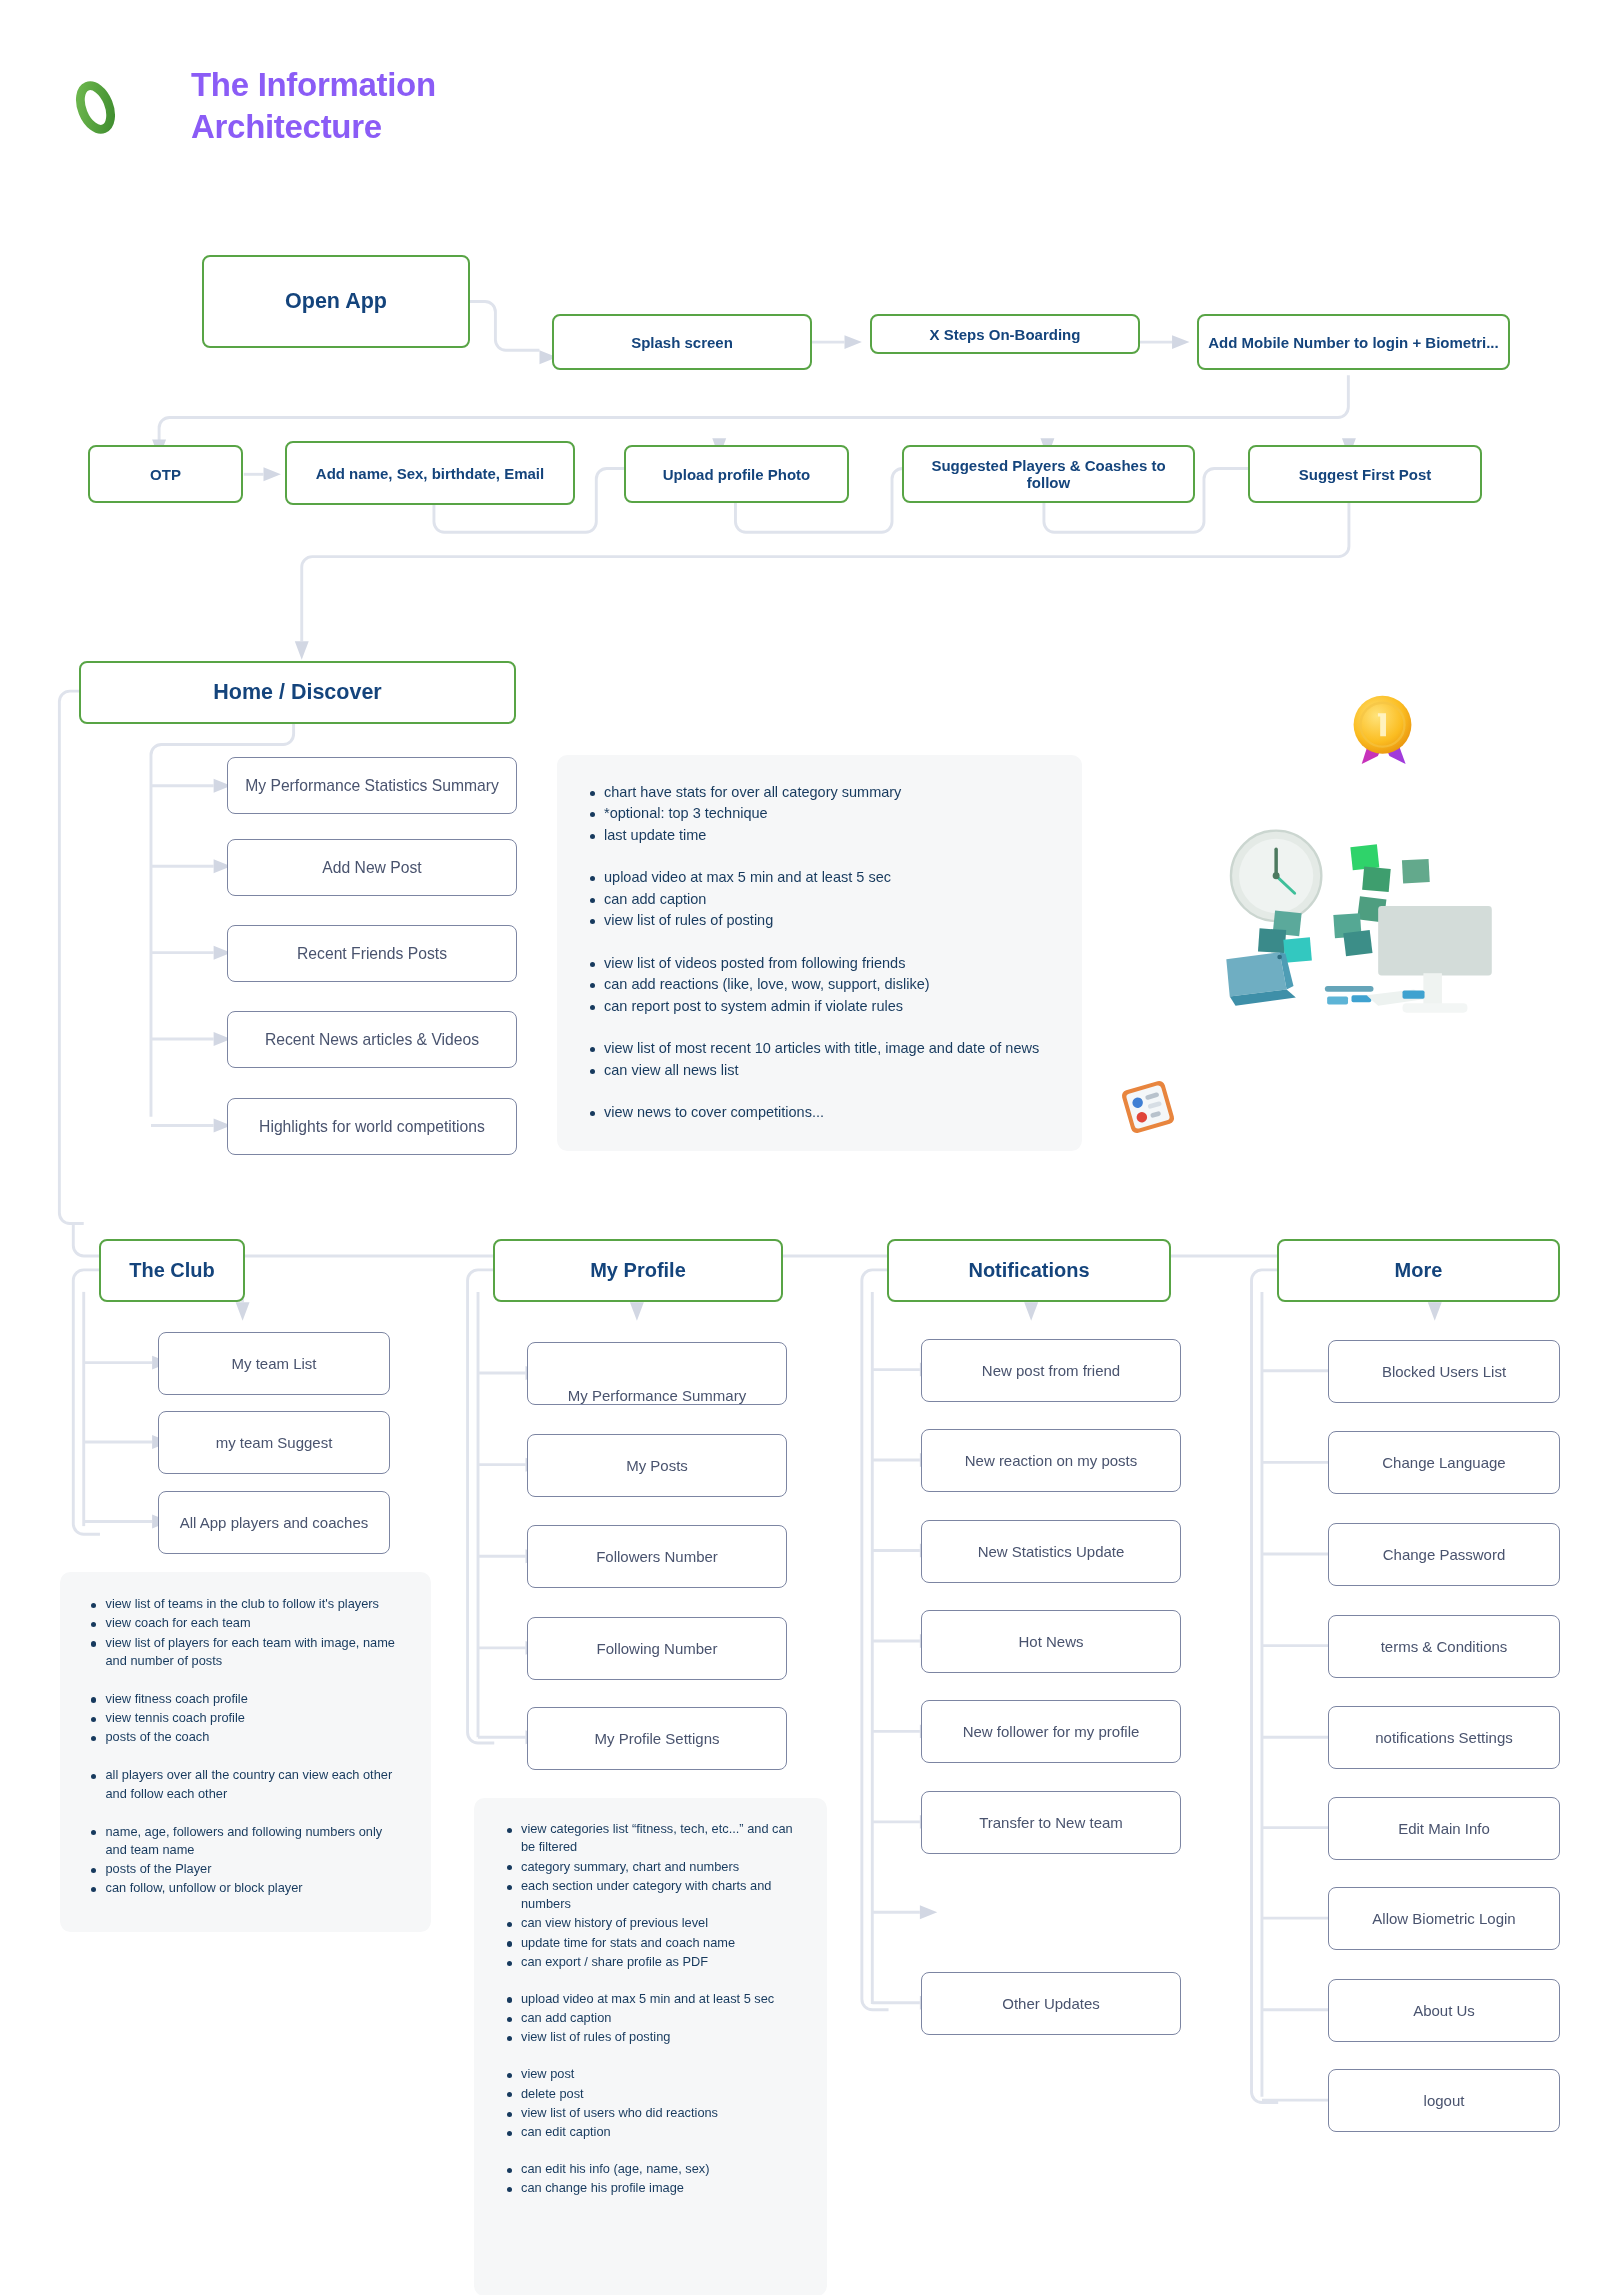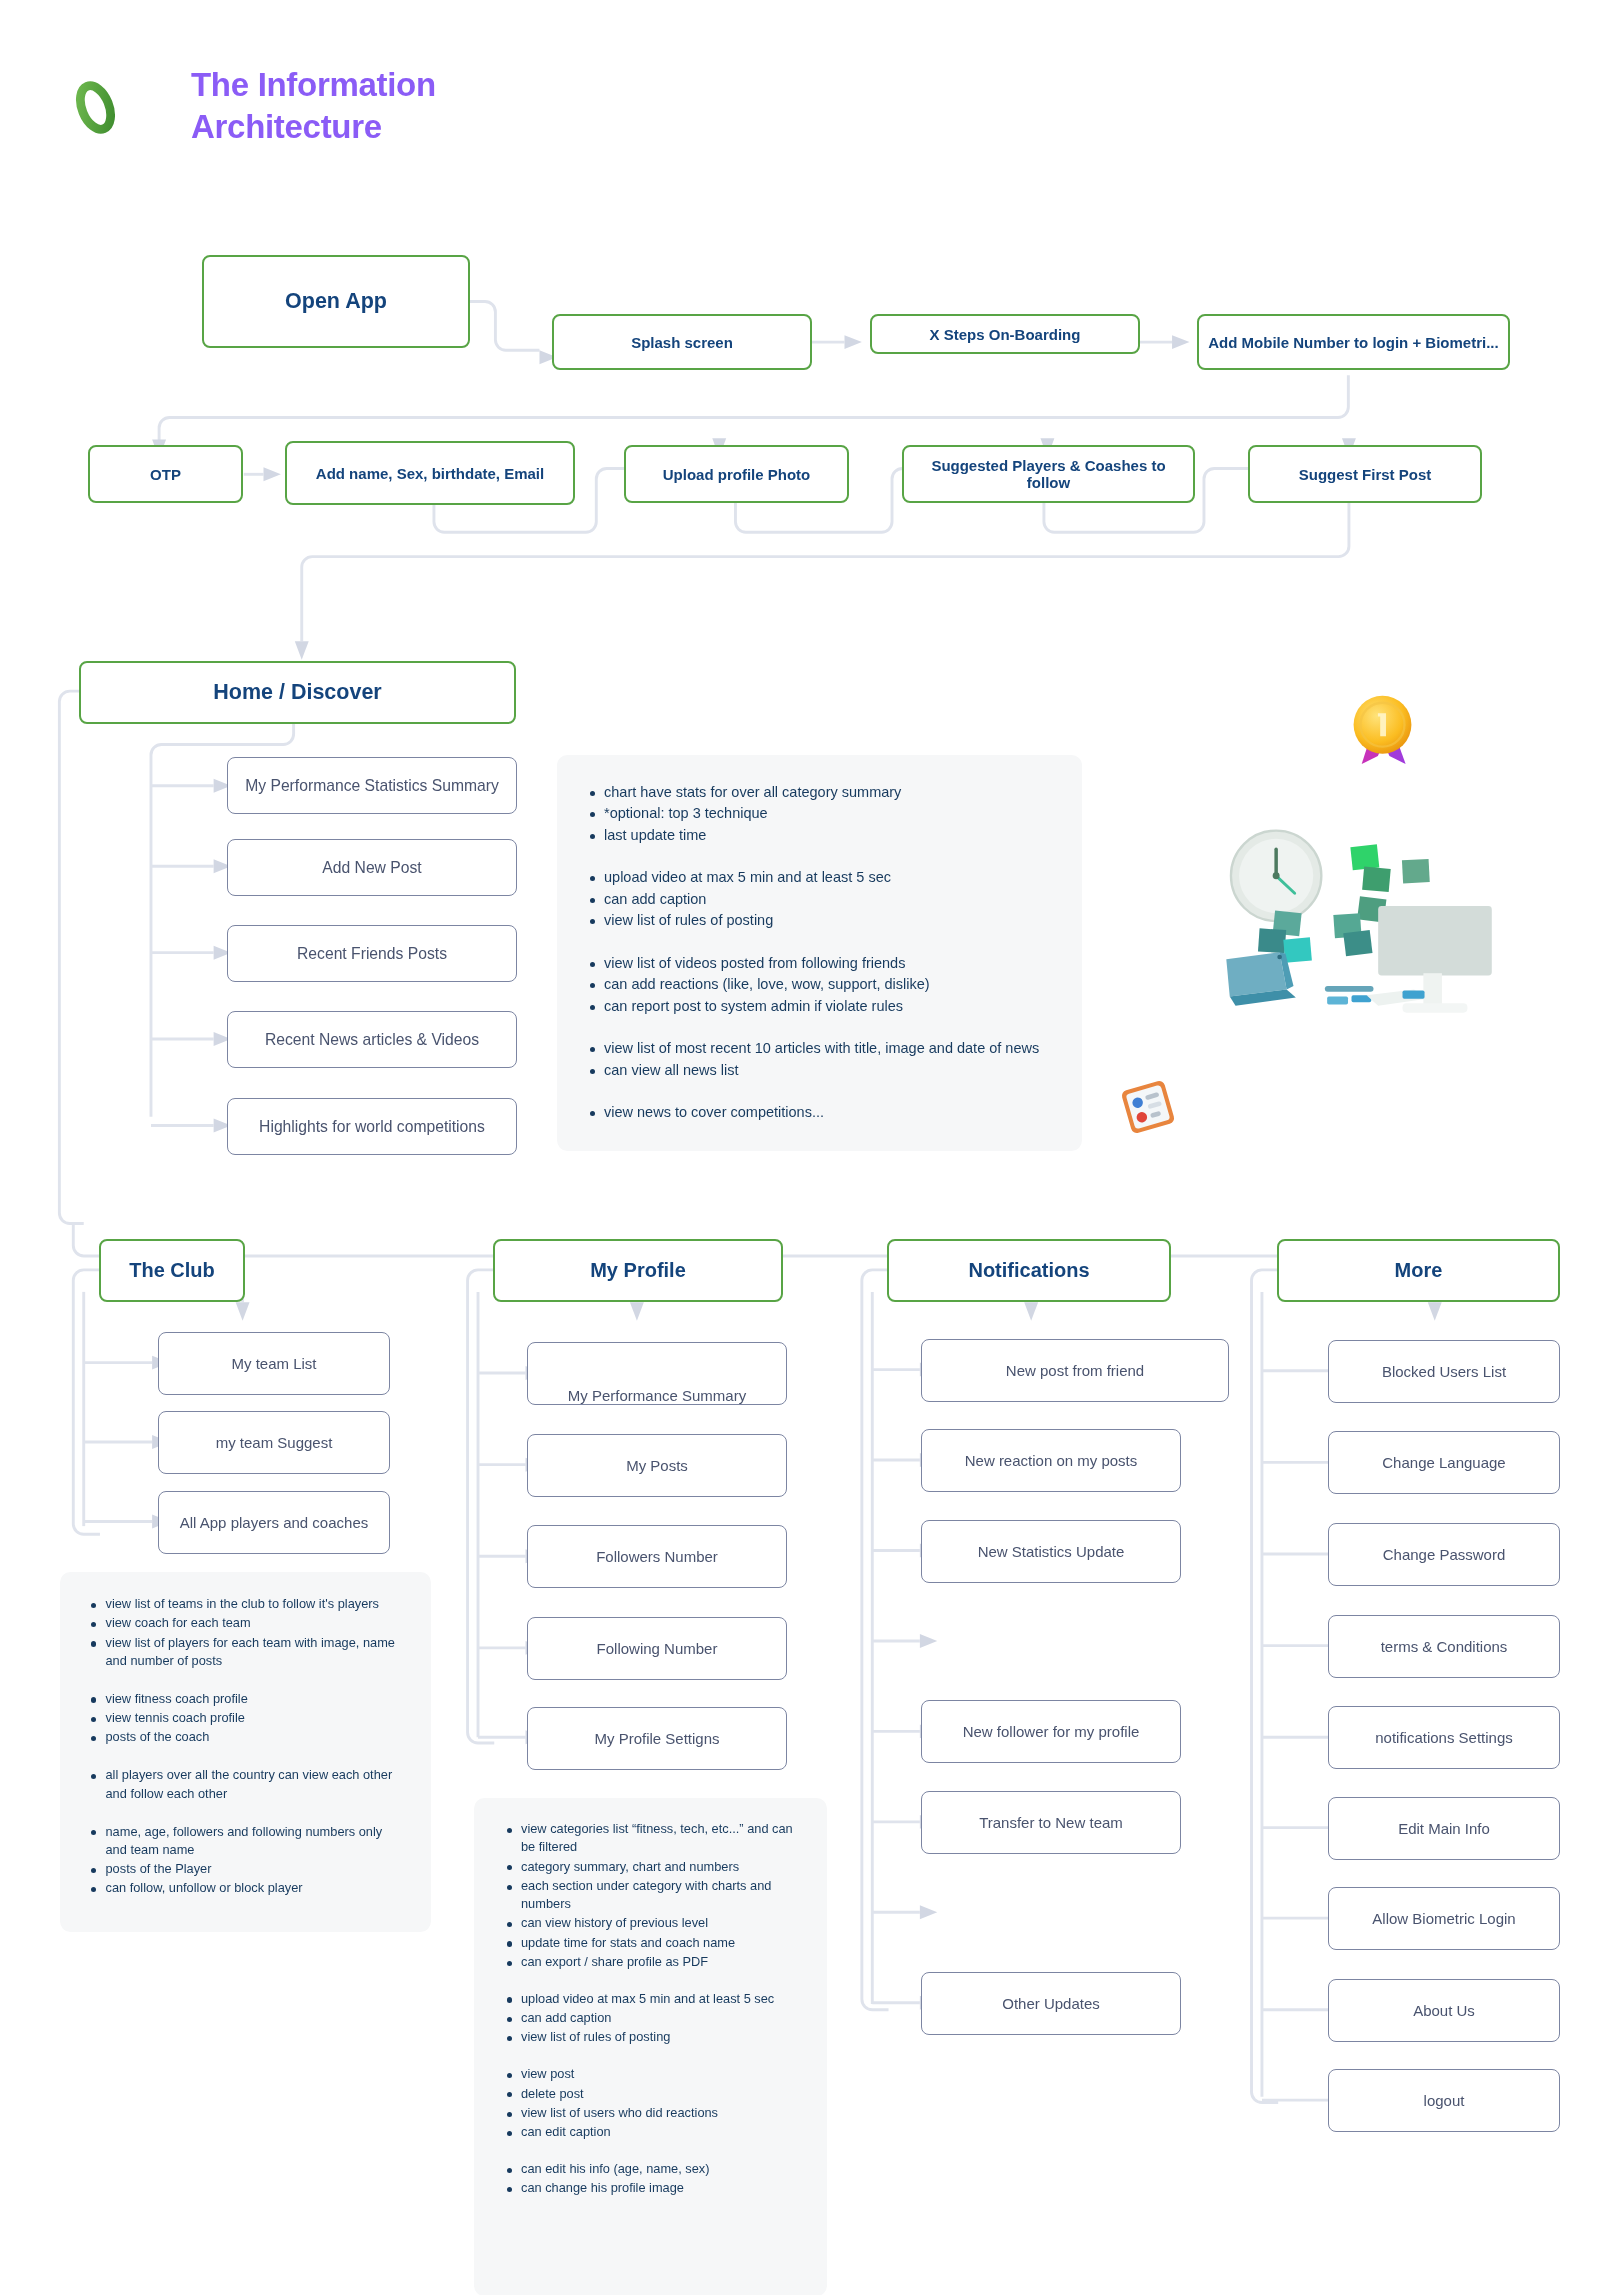--- a/index.html
+++ b/index.html
@@ -438,29 +438,32 @@
       <li class="txt">can edit caption</li>
       <li class="gap" style="height:17.4px"></li>
       <li class="txt">can edit his info (age, name, sex)</li>
       <li class="txt">can change his profile image</li>
     </ul>
   </div>
 
   <div class="node green" style="left:887px; top:1239px; width:284px; height:63px; font-size:20px;">
     <span class="lbl">Notifications</span>
   </div>
-  <div class="node grey" style="left:921px; top:1339px; width:308px; height:63px; font-size:15px;">
+  <div class="node grey" style="left:921px; top:1339px; width:260px; height:63px; font-size:15px;">
     <span class="lbl">New post from friend</span>
   </div>
   <div class="node grey" style="left:921px; top:1429px; width:260px; height:63px; font-size:15px;">
     <span class="lbl">New reaction on my posts</span>
   </div>
   <div class="node grey" style="left:921px; top:1520px; width:260px; height:63px; font-size:15px;">
     <span class="lbl">New Statistics Update</span>
   </div>
+  <div class="node grey" style="left:921px; top:1610px; width:260px; height:63px; font-size:15px;">
+    <span class="lbl">Hot News</span>
+  </div>
   <div class="node grey" style="left:921px; top:1700px; width:260px; height:63px; font-size:15px;">
     <span class="lbl">New follower for my profile</span>
   </div>
   <div class="node grey" style="left:921px; top:1791px; width:260px; height:63px; font-size:15px;">
     <span class="lbl">Transfer to New team</span>
   </div>
   <div class="node grey" style="left:921px; top:1972px; width:260px; height:63px; font-size:15px;">
     <span class="lbl">Other Updates</span>
   </div>
 

